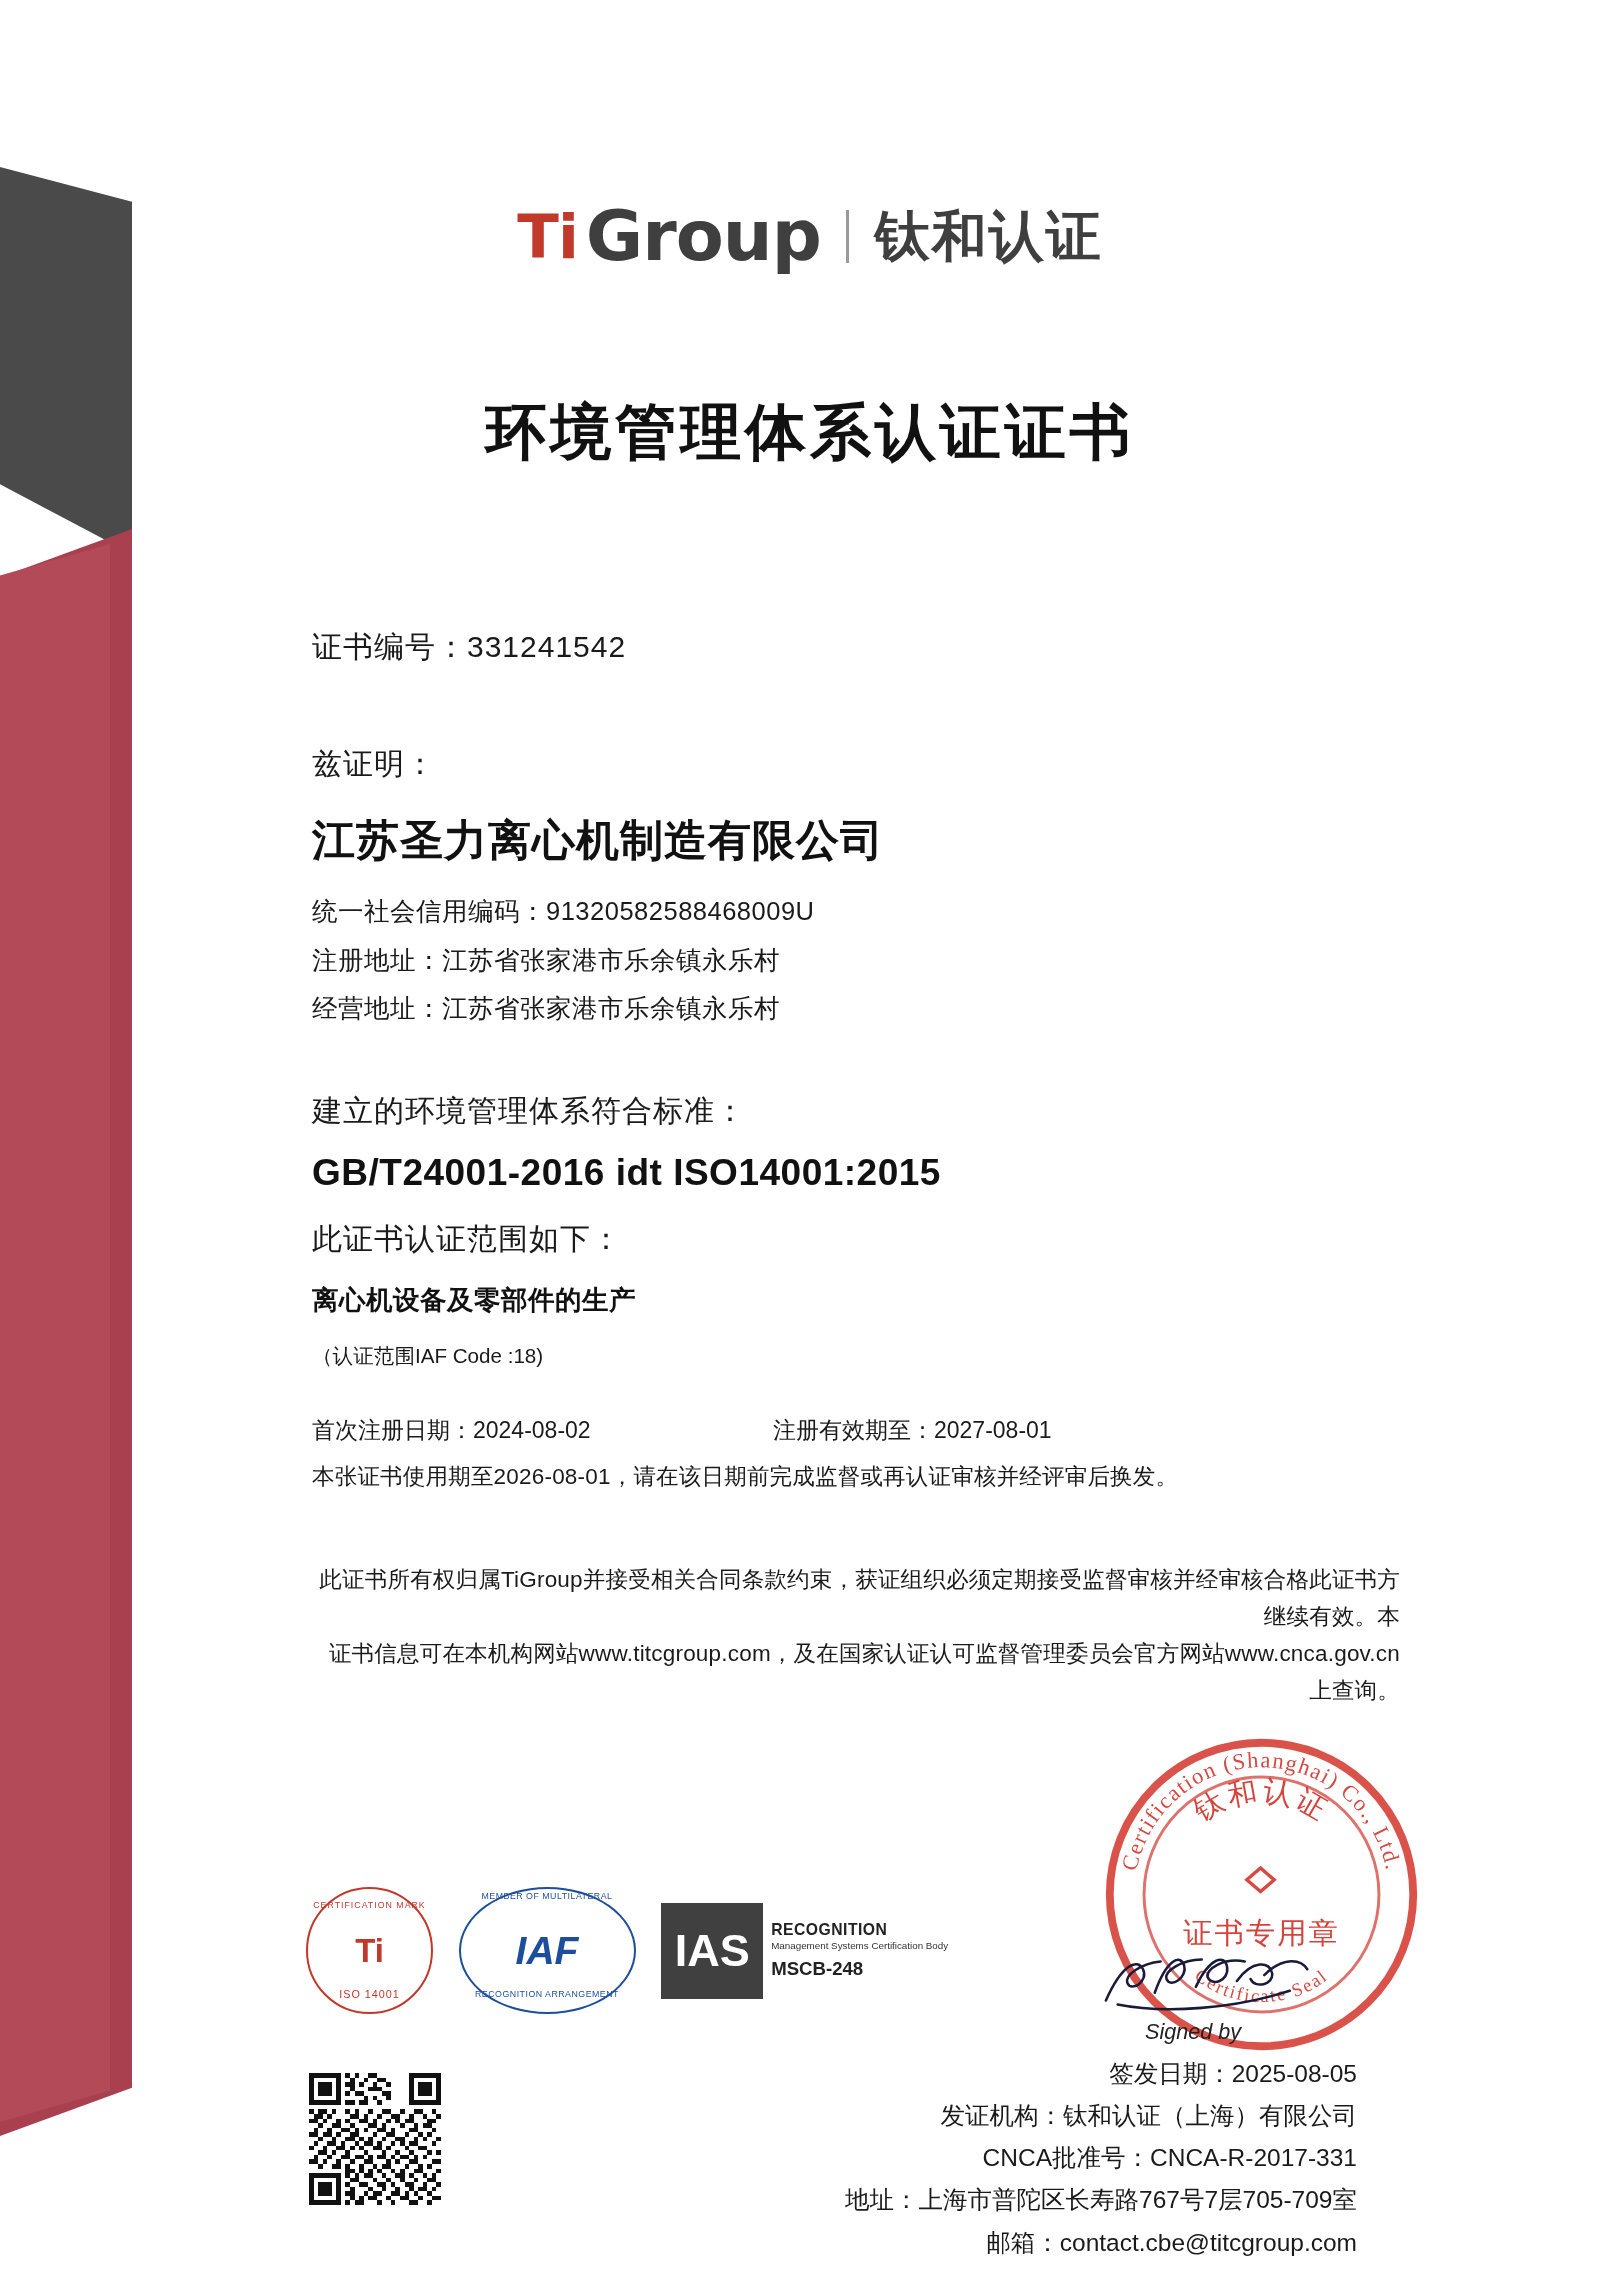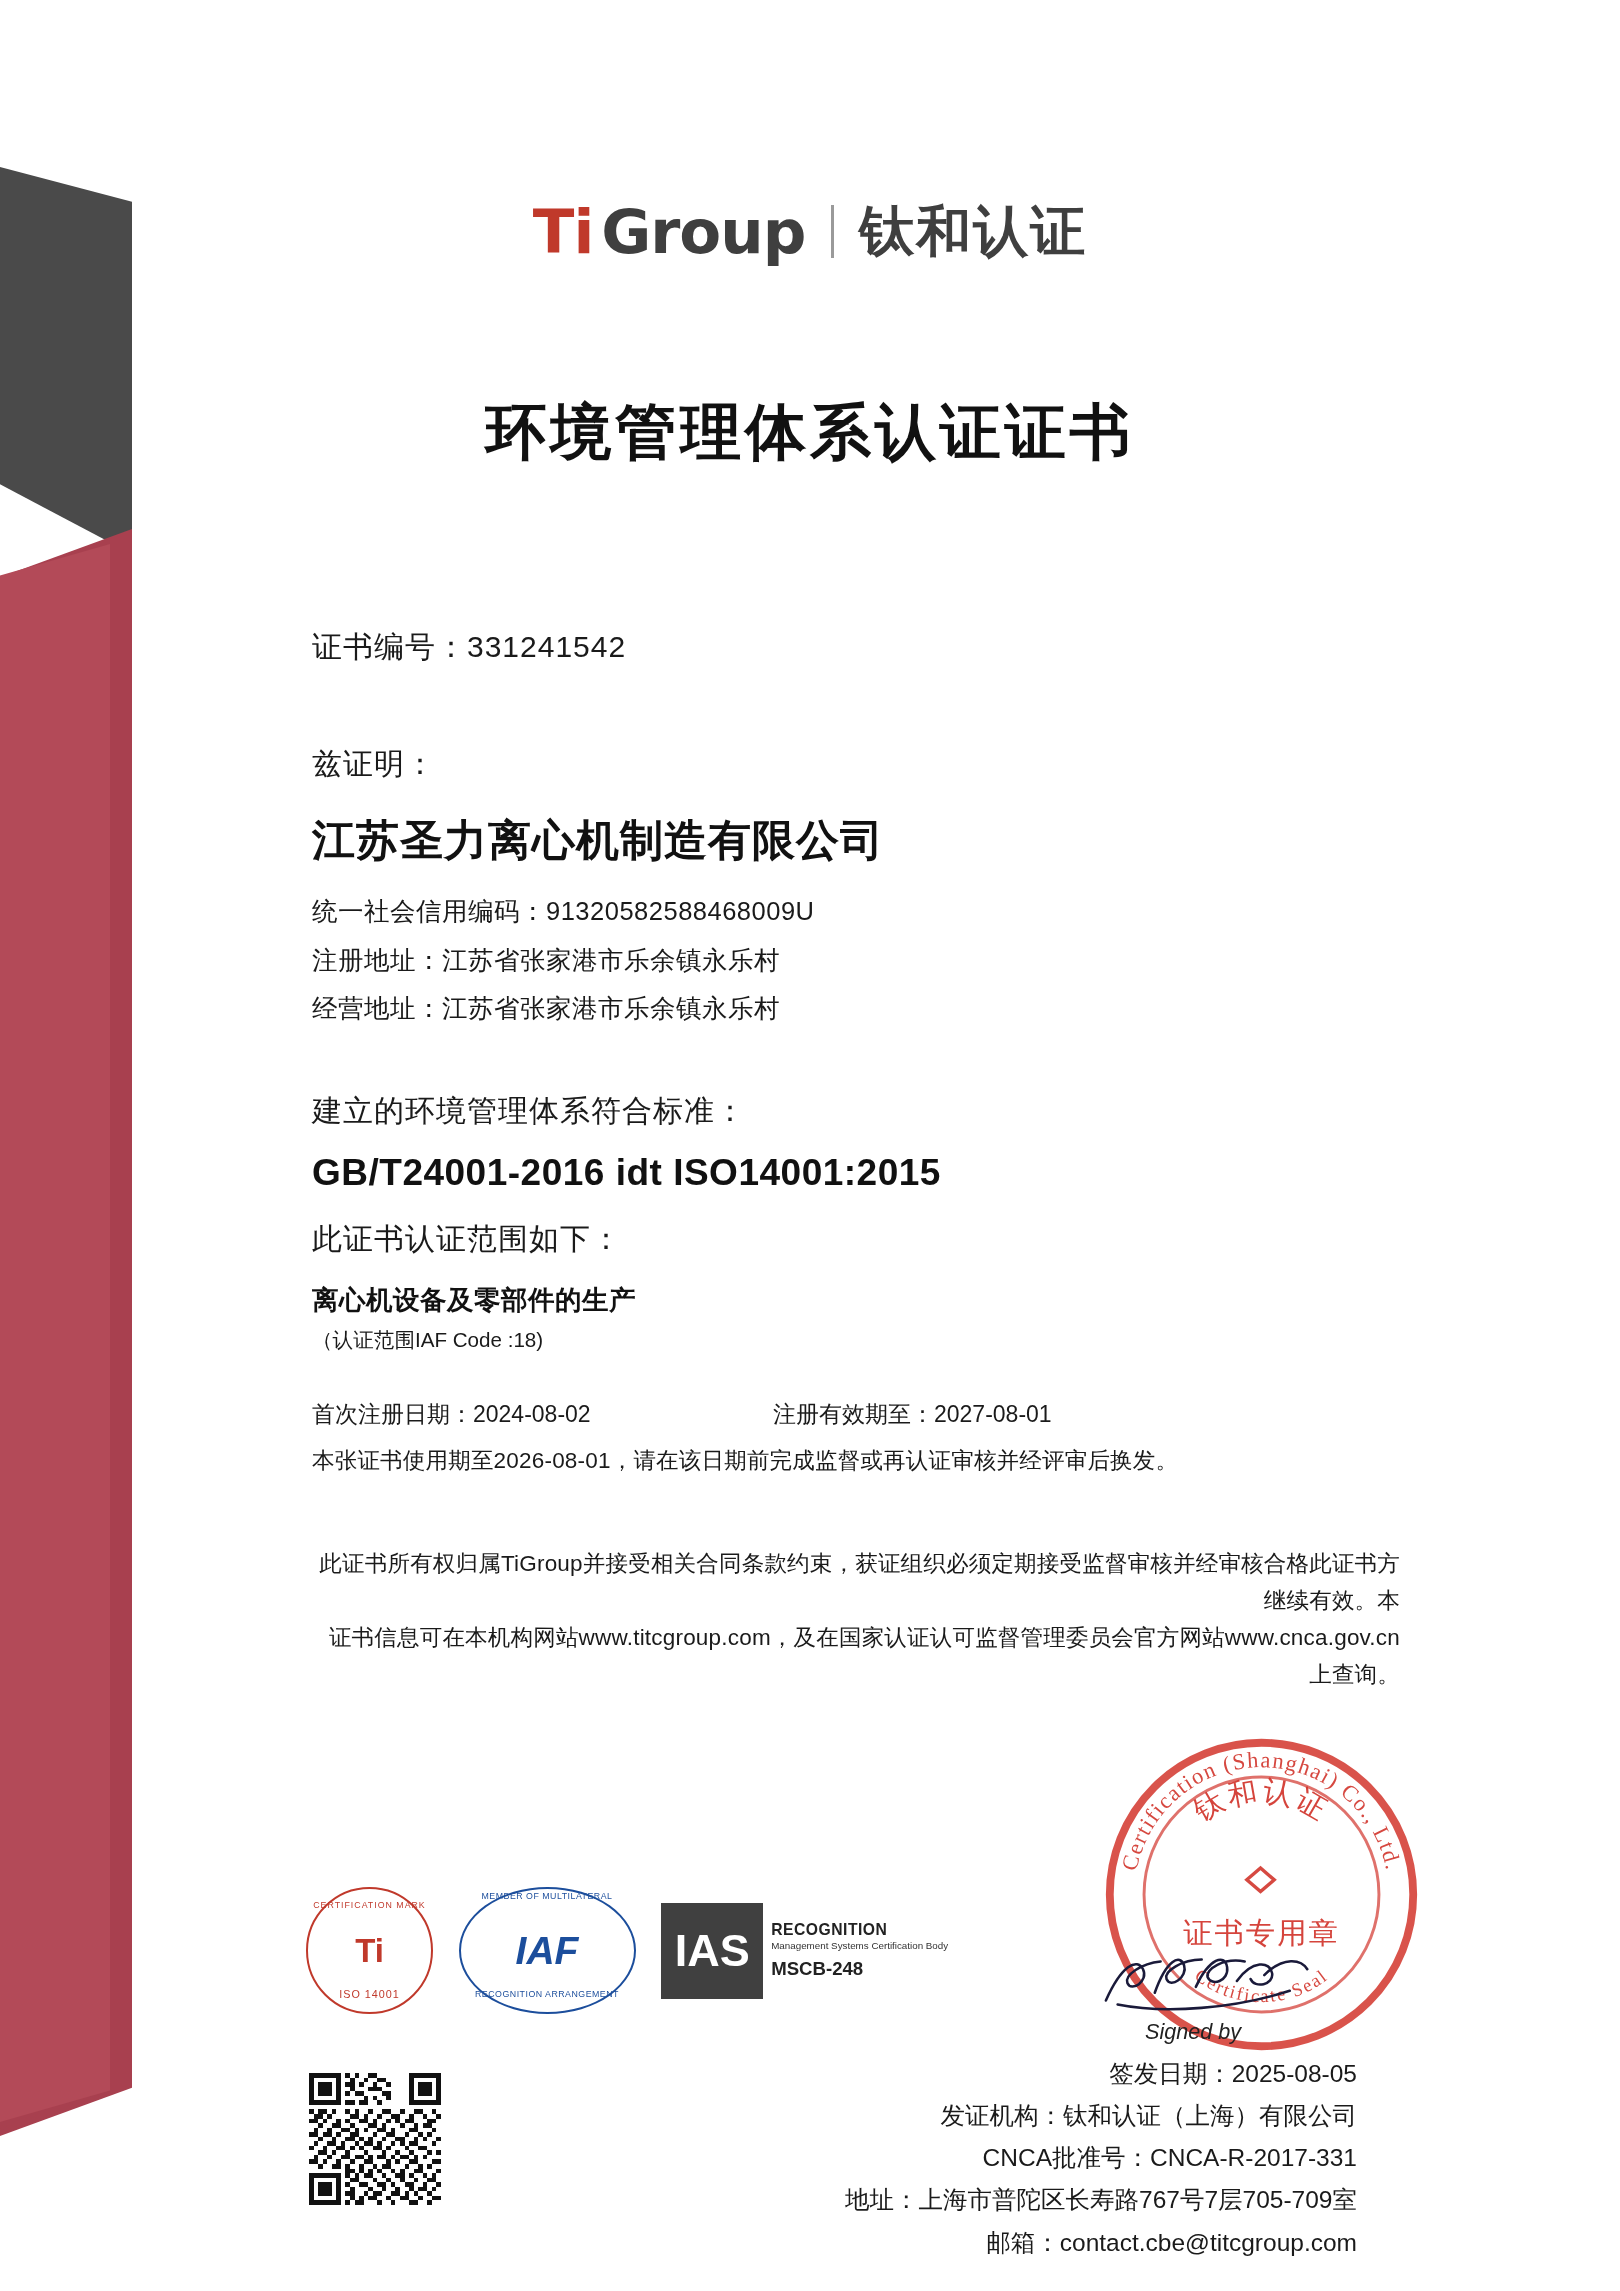--- a/index.html
+++ b/index.html
@@ -62,21 +62,21 @@
   .logo-ti {
     font-size: 61px;
     font-weight: bold;
     color: #c0392b;
     letter-spacing: -1px;
     line-height: 1;
     position: relative;
     font-family: "DejaVu Sans", sans-serif;
   }
   .logo-group {
-    font-size: 61px;
+    font-size: 70px;
     font-weight: bold;
     color: #3f3f3f;
     line-height: 1;
     letter-spacing: -1px;
     font-family: "DejaVu Sans", sans-serif;
   }
   .logo-divider {
     width: 2.9px;
     height: 53px;
     background: #9a9a9a;
@@ -155,21 +155,21 @@
     font-size: 30px;
     letter-spacing: 1px;
     color: #1a1a1a;
     margin-bottom: 21.6px;
   }
   .scope-value {
     font-size: 26.5px;
     font-weight: bold;
     letter-spacing: 0.5px;
     color: #111111;
-    margin-bottom: 8px;
+    margin-bottom: 24px;
   }
   .scope-iaf {
     font-size: 20.6px;
     color: #1a1a1a;
     margin-bottom: 45px;
   }
   .dates-row {
     display: flex;
     font-size: 23px;
     color: #1a1a1a;

